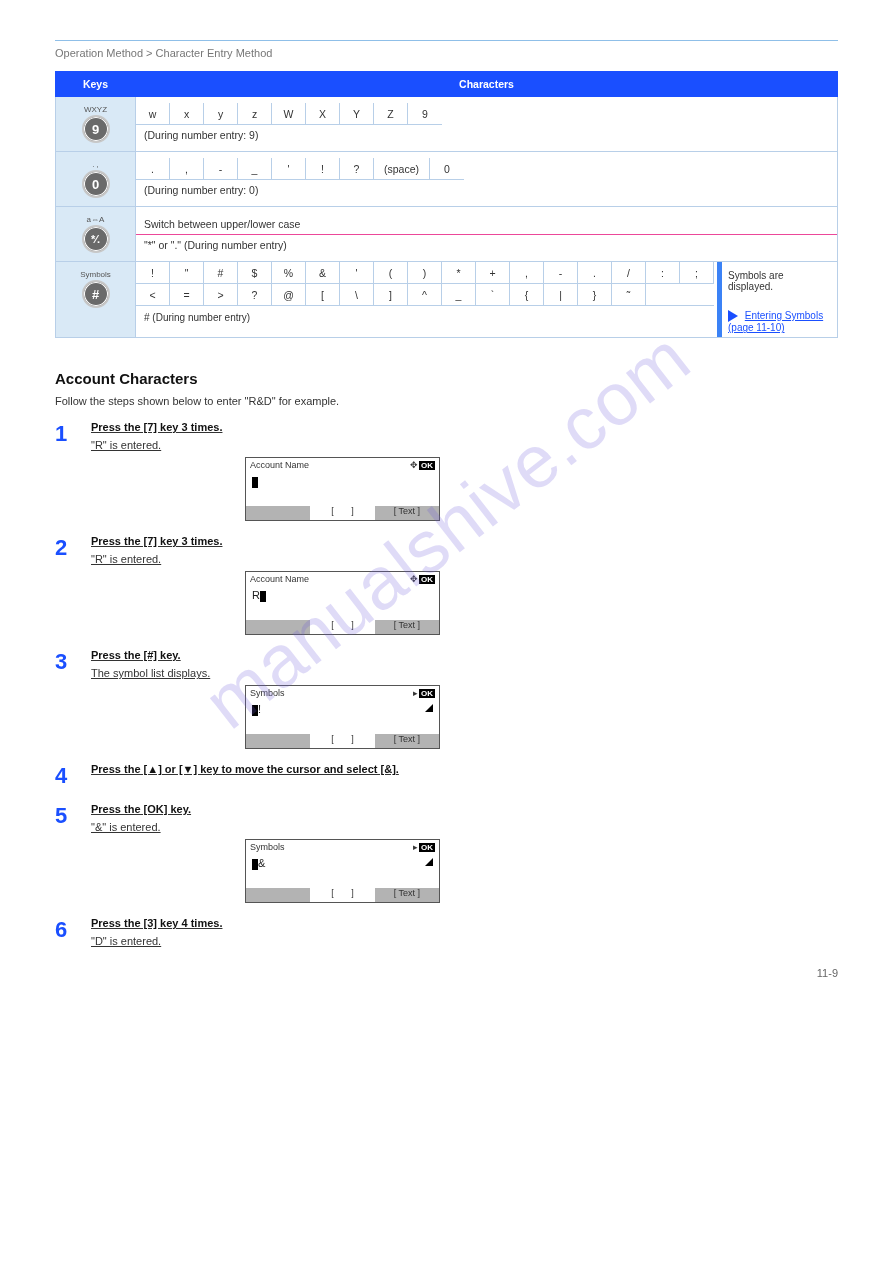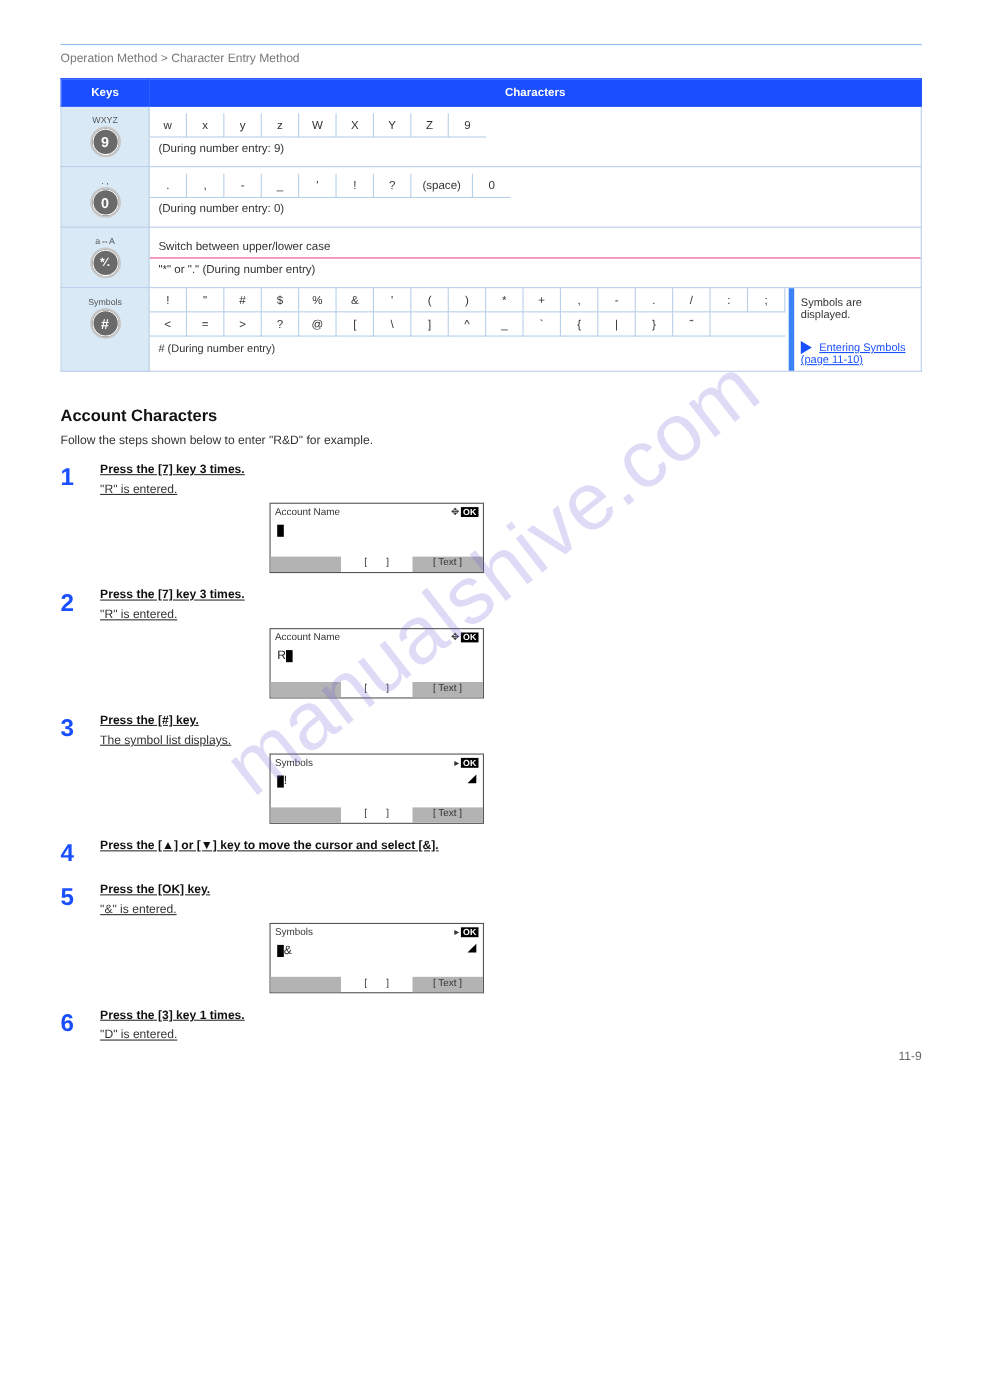--- a/index.html
+++ b/index.html
@@ -1,20 +1,20 @@
 <!DOCTYPE html>
 <html><head>
 <meta charset="utf-8">
 <style>
   * { box-sizing: border-box; margin: 0; padding: 0; }
   body { font-family: Arial, sans-serif; font-size: 12px; color: #333; background: #fff; width: 893px; }
   .page { padding: 40px 55px 40px 55px; position: relative; }
   .header-rule { border-top: 1px solid #8fbfe8; margin: 0 0 6px 0; }
   .header-line { color: #777; font-size: 11px; text-align: left; margin-bottom: 12px; }
-  .page-num { text-align: right; font-size: 11px; color: #666; margin-top: 8px; }
+  .page-num { text-align: right; font-size: 11px; color: #666; margin-top: 20px; }
 
   
   table.main { border-collapse: collapse; width: 100%; border: 1px solid #9fbfe0; font-size: 10.5px; }
   table.main th { background: #1a4fff; color: #fff; font-weight: bold; padding: 6px 8px; text-align: center; border: 1px solid #1a4fff; }
   table.main th.keys { width: 80px; }
   table.main td { border: 1px solid #b8cfe8; vertical-align: middle; }
   td.keycell { background: #d9e9f6; text-align: center; padding: 8px 4px; width: 80px; }
   .key-label { font-size: 8px; color: #555; margin-bottom: 1px; }
   .key-circle { width: 28px; height: 28px; border-radius: 50%; background: #6a6a6a; border: 2px solid #c7c7c7; color: #fff; display: inline-flex; align-items: center; justify-content: center; font-size: 13px; font-weight: bold; box-shadow: inset 0 0 0 1px #fff; }
 
@@ -285,20 +285,20 @@
       </div>
       <div class="lcd-footer">
         <div class="seg gray"></div>
         <div class="seg br">[&nbsp;&nbsp;&nbsp;&nbsp;&nbsp;&nbsp;&nbsp;]</div>
         <div class="seg br" style="background:#b3b3b3;color:#333">[ Text ]</div>
       </div>
       </div>
       <div class="step">
     <div class="step-n">6</div>
     <div class="step-body">
-      <div class="title">Press the [3] key 1 times.</div>
+      <div class="title">Press the [3] key 4 times.</div>
       <div>"D" is entered.</div>
     </div>
       </div>
     </div>
 
   <div class="page-num">11-9</div>
 </div>
 
 </body></html>

